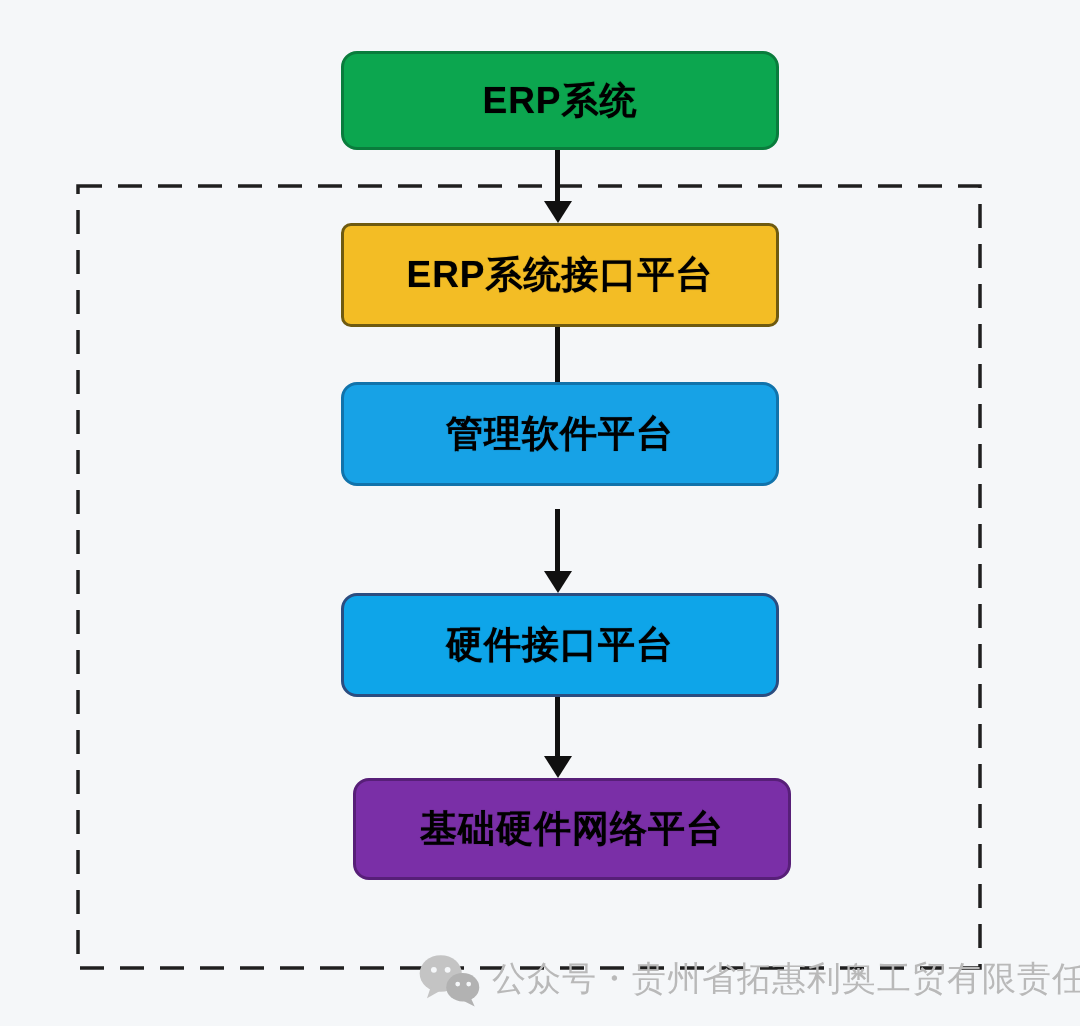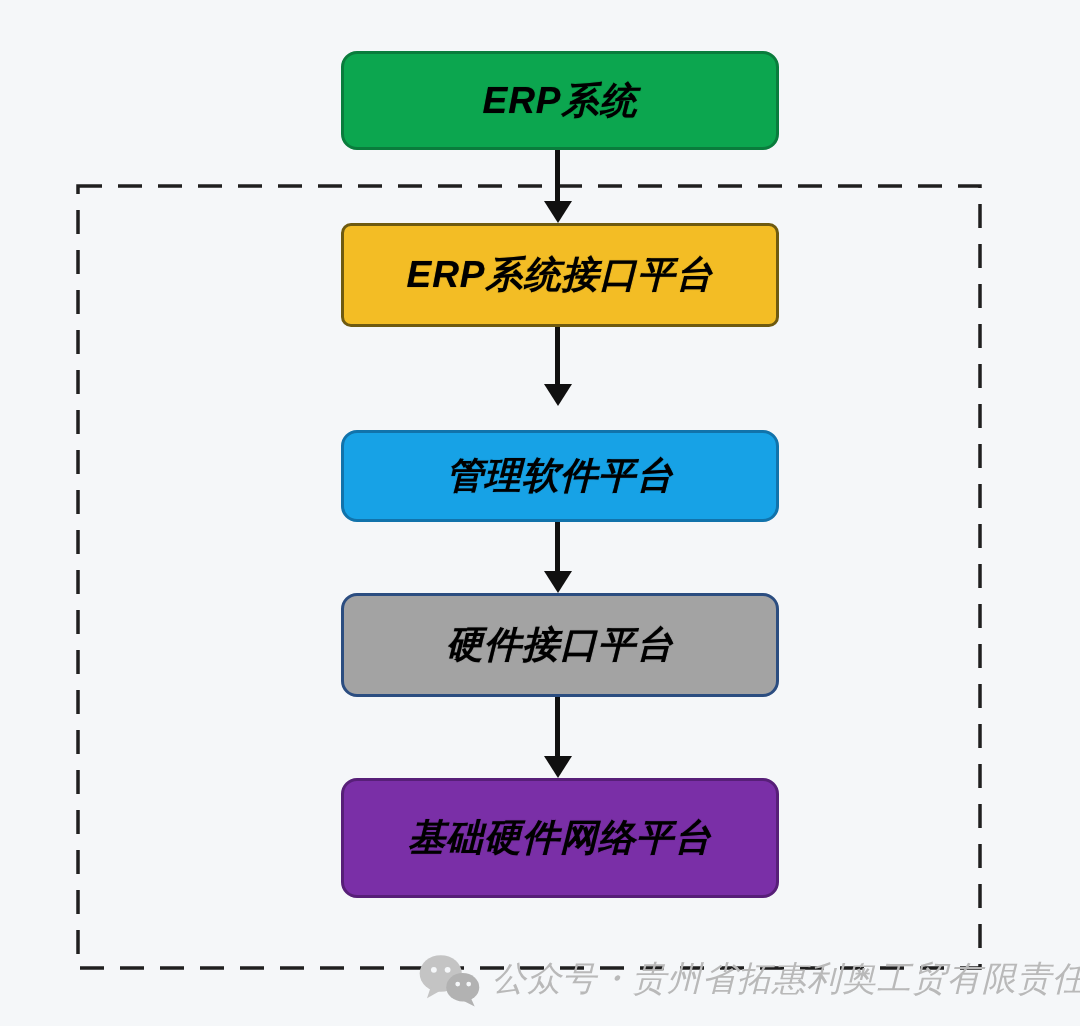--- a/index.html
+++ b/index.html
@@ -2,38 +2,38 @@
 <html><head>
 <meta charset="utf-8">
 <style>
   html,body{margin:0;padding:0;}
   body{
     width:1080px;height:1026px;
     background:#f5f7f9;
     font-family:"Liberation Sans","DejaVu Sans",sans-serif;
     position:relative;overflow:hidden;
   }
-  .stage{position:absolute;inset:0;font-style:italic;}
+  .stage{position:absolute;inset:0;}
   .boundary-svg{position:absolute;left:0;top:0;z-index:1;}
   .node{
     position:absolute;left:341px;width:438px;
     border:3px solid #000;border-radius:16px;
     display:flex;align-items:center;justify-content:center;
     z-index:3;box-sizing:border-box;
   }
   .node .label{
     font-size:37px;font-weight:700;color:#000;
     letter-spacing:1px;text-shadow:0 0 1px rgba(0,0,0,.55);
     white-space:nowrap;
   }
   .node-1{top:51px;height:99px;}
   .node-2{top:223px;height:104px;}
-  .node-3{top:430px;height:92px;text-align:center;}
+  .node-3{top:382px;height:104px;text-align:center;}
   .node-4{top:593px;height:104px;}
-  .node-5{top:778px;height:120px;}
+  .node-5{top:778px;height:102px;margin-left:12px;}
   .arrow{position:absolute;left:544px;width:28px;z-index:2;}
   .arrow-1{top:149px;height:74px;}
   .arrow-2{top:326px;height:80px;}
   .arrow-3{top:509px;height:84px;}
   .arrow-4{top:696px;height:82px;}
   .arrow .shaft{
     position:absolute;left:11px;top:0;bottom:16px;width:5px;background:#111;
   }
   .arrow .head{
     position:absolute;bottom:0;left:0;width:0;height:0;
@@ -79,21 +79,21 @@
 
   <div class="node node-3" style="background-color: rgb(23, 162, 230); border-color: rgb(17, 115, 171);">
     <span class="label">管理软件平台</span>
   </div>
 
   <div class="arrow arrow-3">
     <span class="shaft" style="background-color: rgb(16, 16, 16);"></span>
     <span class="head" style="border-top-color: rgb(16, 16, 16);"></span>
   </div>
 
-  <div class="node node-4" style="background-color: #a3a3a3; border-color: rgb(43, 77, 128); text-align: right;">
+  <div class="node node-4" style="background-color: #0ea5e9; border-color: rgb(43, 77, 128); text-align: right;">
     <span class="label">硬件接口平台</span>
   </div>
 
   <div class="arrow arrow-4">
     <span class="shaft" style="background-color: rgb(16, 16, 16);"></span>
     <span class="head" style="border-top-color: rgb(16, 16, 16);"></span>
   </div>
 
   <div class="node node-5" style="background-color: rgb(122, 47, 167); border-color: rgb(87, 31, 120);">
     <span class="label">基础硬件网络平台</span>

